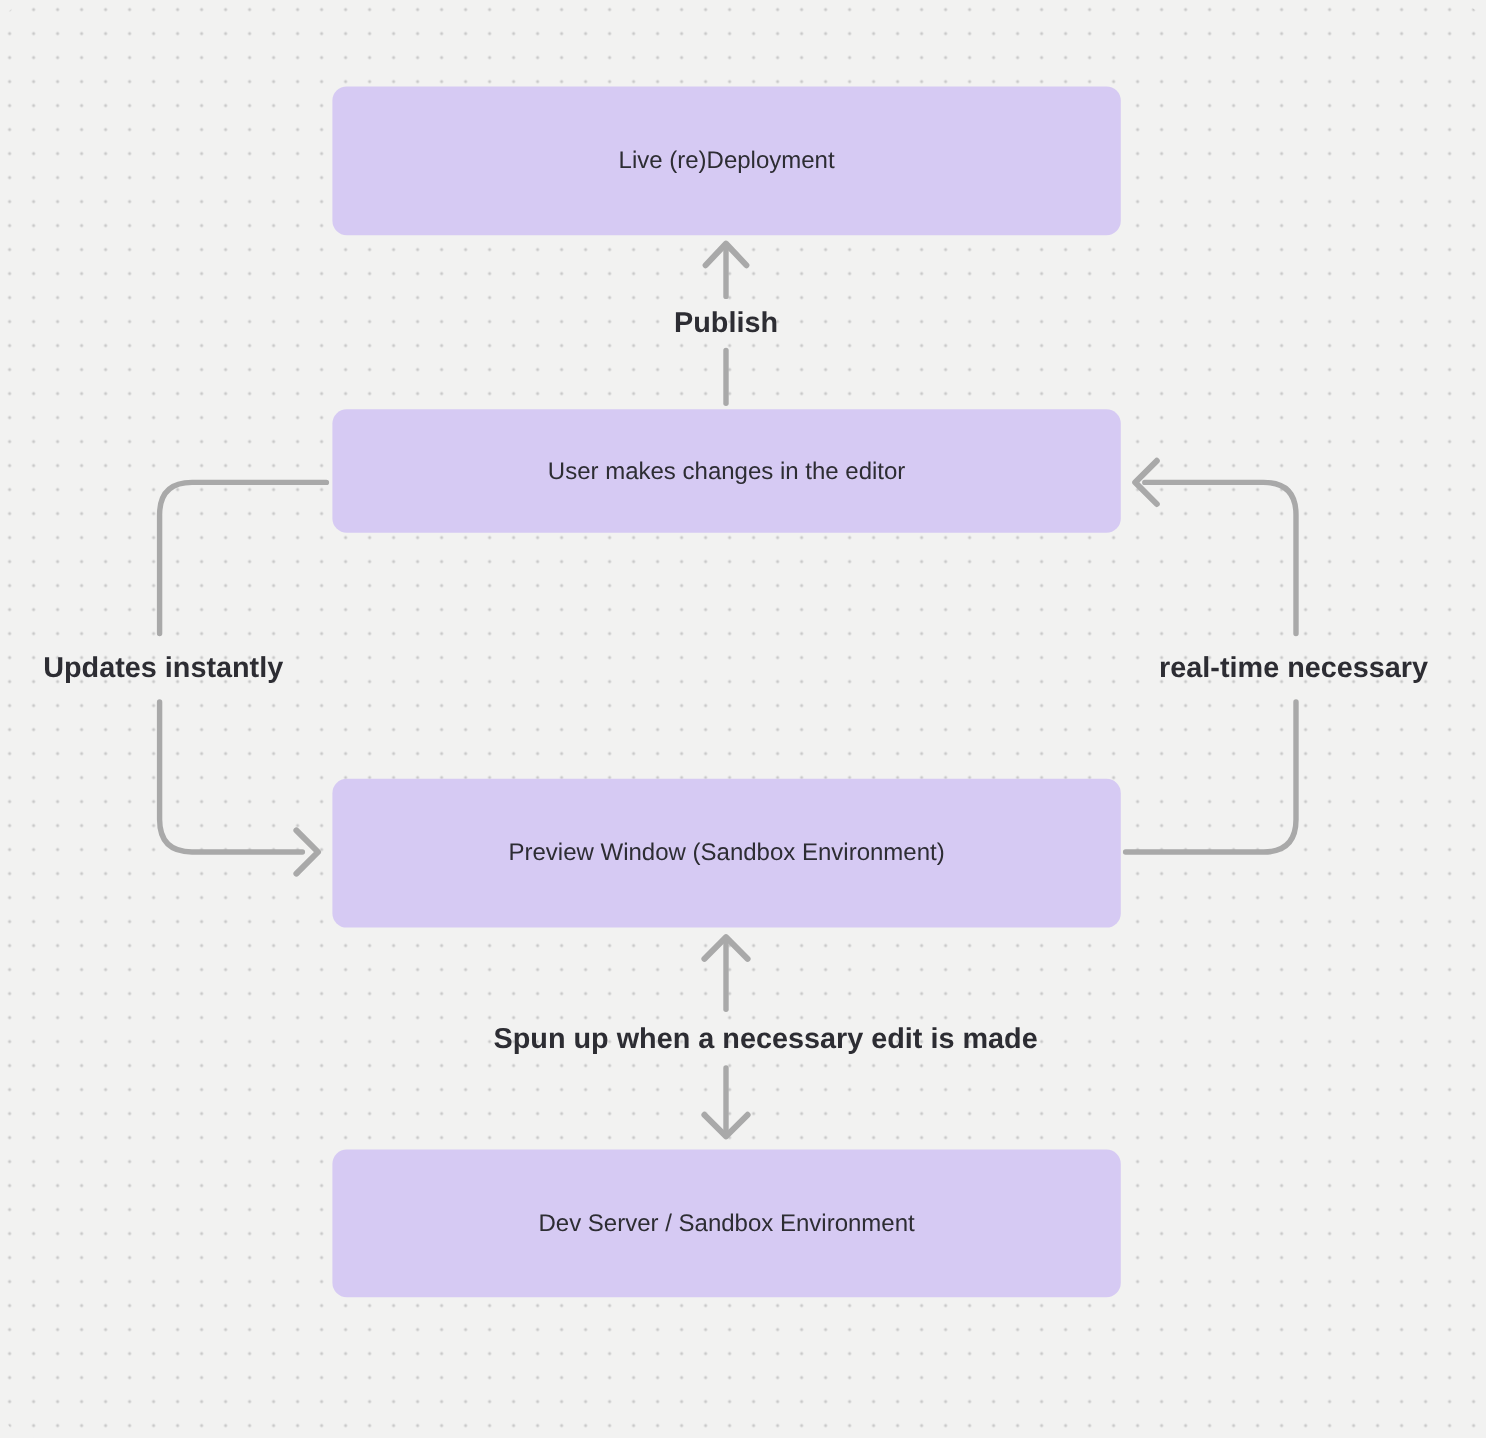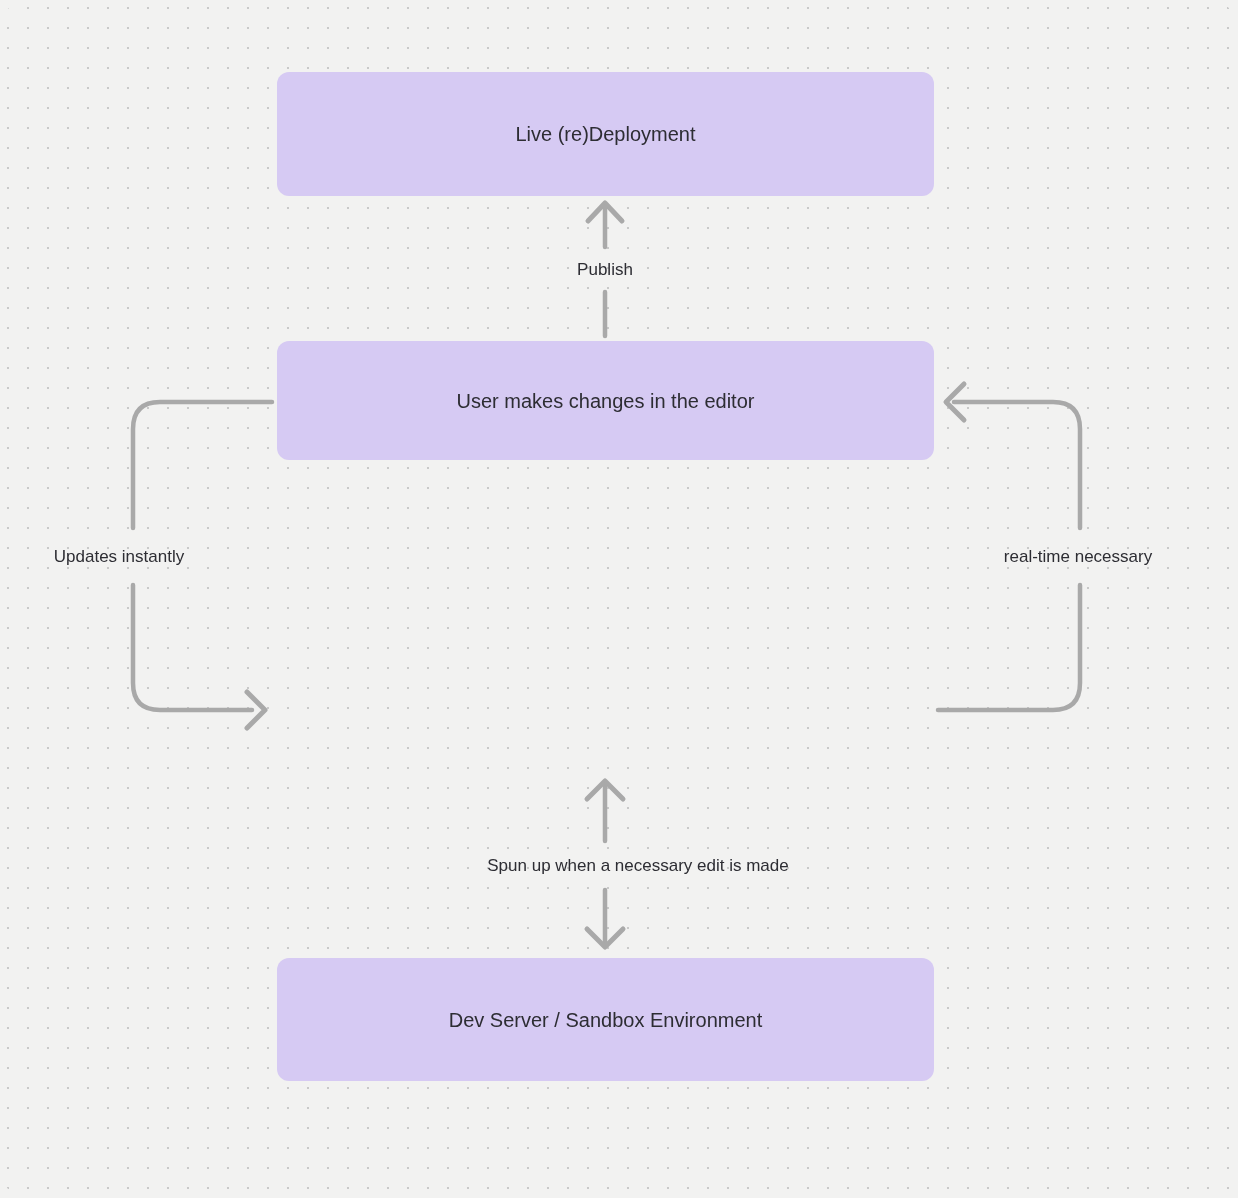--- a/index.html
+++ b/index.html
@@ -45,22 +45,23 @@
     display:flex;align-items:center;justify-content:center;
     color:var(--node-text);
     font-size:20px;
     line-height:1.2;
     text-align:center;
   }
   .edge-label{
     position:absolute;
     transform:translate(-50%,-50%);
     color:var(--label-text);
-    font-size:17px;
+    font-size:24px;
     white-space:nowrap;
+    font-weight:bold;
   }
 </style>
 </head>
 <body>
 
 <div class="canvas">
 
   <svg class="arrows" viewBox="0 0 1238 1198" xmlns="http://www.w3.org/2000/svg">
 
     <g>
@@ -86,30 +87,33 @@
       <path class="shaft" d="M605,785 L605,841"></path>
       <path class="shaft" d="M605,890 L605,944"></path>
       <path class="head" d="M587,929 L605,947 L623,929"></path>
     </g>
   </svg>
 
   <div class="node" style="left:277px;top:72px;height:124px;">
     <span>Live (re)Deployment</span>
   </div>
 
-  <div class="node" style="left:277px;top:341px;height:119px;justify-content:center;">
+  <div class="node" style="left:277px;top:341px;height:103px;justify-content:center;">
     <span>User makes changes in the editor</span>
   </div>
 
+  <div class="node" style="left:277px;top:649px;height:124px;">
+    <span>Preview Window (Sandbox Environment)</span>
+  </div>
 
   <div class="node" style="left:277px;top:958px;height:123px;justify-content:center;">
     <span>Dev Server / Sandbox Environment</span>
   </div>
 
   <div class="edge-label" style="left:605px;top:270px;">Publish</div>
 
-  <div class="edge-label" style="left:119px;top:557px;">Updates instantly</div>
+  <div class="edge-label" style="left:136px;top:557px;">Updates instantly</div>
 
   <div class="edge-label" style="left:1078px;top:557px;">real-time necessary</div>
 
   <div class="edge-label" style="left:606px;top:866px;margin-left:32px;">Spun up when a necessary edit is made</div>
 
 </div>
 
 </body></html>

